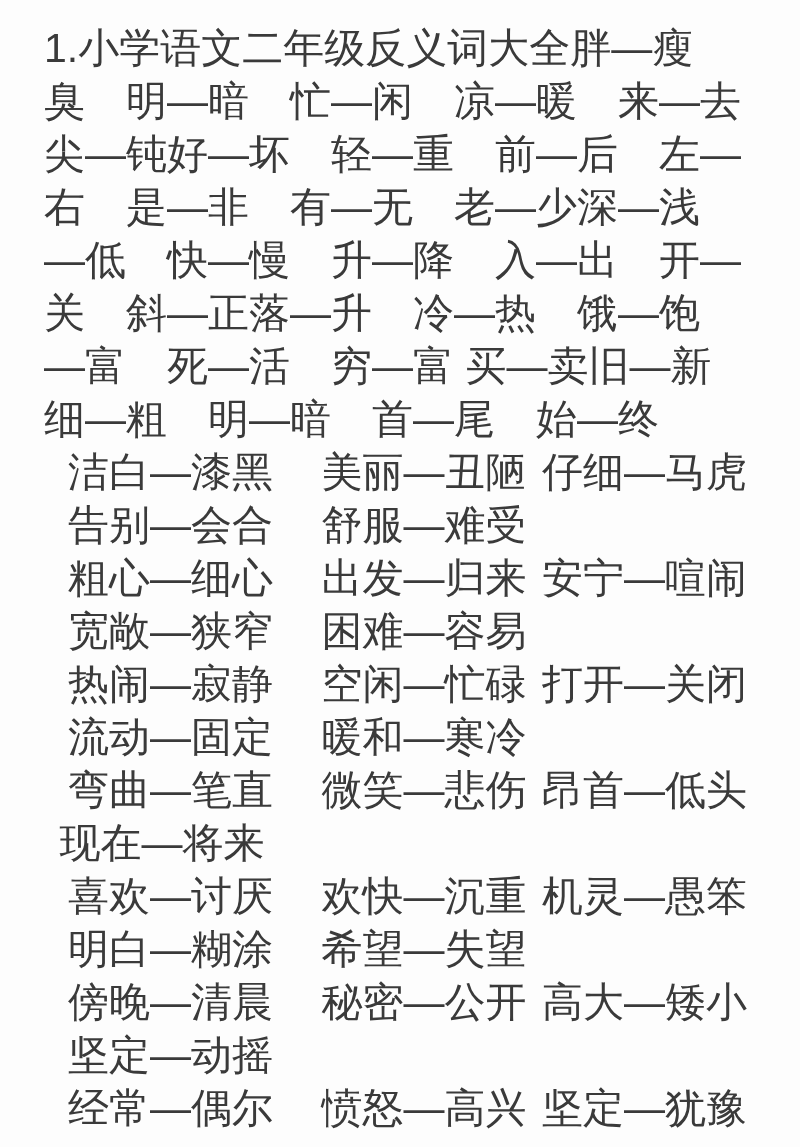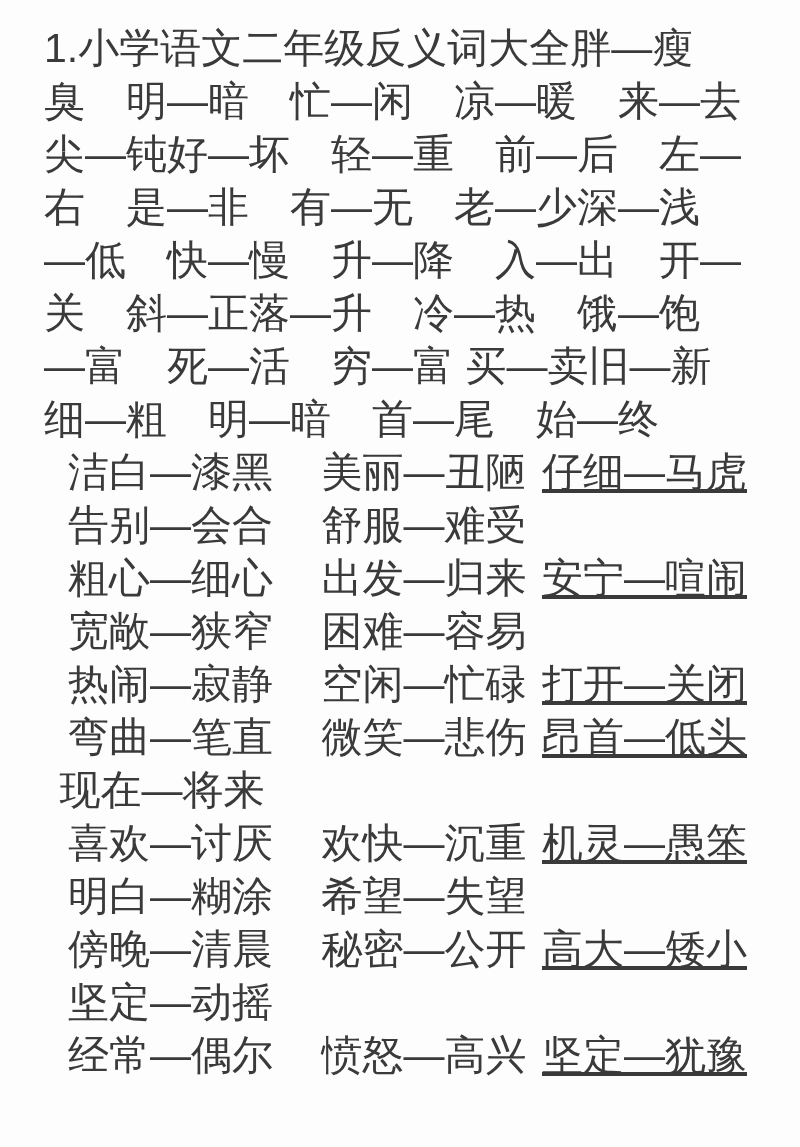--- a/index.html
+++ b/index.html
@@ -32,21 +32,21 @@
     display: flex;
     height: 53px;
     overflow: hidden;
   }
   .cell {
     white-space: pre;
     overflow: hidden;
   }
   .c0 { width: 238px; flex: 0 0 238px; margin-left: 24px; }
   .c1 { width: 236px; flex: 0 0 236px; text-align: center; }
-  .c2 { flex: 1 1 auto; text-decoration: underline; }
+  .c2 { flex: 1 1 auto; }
 </style>
 </head>
 <body>
 
 <div class="sheet">
 
   <div>
     <div class="flow-line">1.小学语文二年级反义词大全胖—瘦　香—</div>
     <div class="flow-line">臭　明—暗　忙—闲　凉—暖　来—去</div>
     <div class="flow-line">尖—钝好—坏　轻—重　前—后　左—</div>
@@ -77,20 +77,25 @@
       <span class="cell c0">宽敞—狭窄</span>
       <span class="cell c1">困难—容易</span>
       <span class="cell c2"></span>
     </div>
     <div class="pair-row">
       <span class="cell c0">热闹—寂静</span>
       <span class="cell c1">空闲—忙碌</span>
       <span class="cell c2">打开—关闭</span>
     </div>
     <div class="pair-row">
+      <span class="cell c0">流动—固定</span>
+      <span class="cell c1">暖和—寒冷</span>
+      <span class="cell c2"></span>
+    </div>
+    <div class="pair-row">
       <span class="cell c0">弯曲—笔直</span>
       <span class="cell c1">微笑—悲伤</span>
       <span class="cell c2">昂首—低头</span>
     </div>
     <div class="pair-row">
       <span class="cell c1">现在—将来</span>
       <span class="cell c2"></span>
     </div>
     <div class="pair-row">
       <span class="cell c0">喜欢—讨厌</span>

